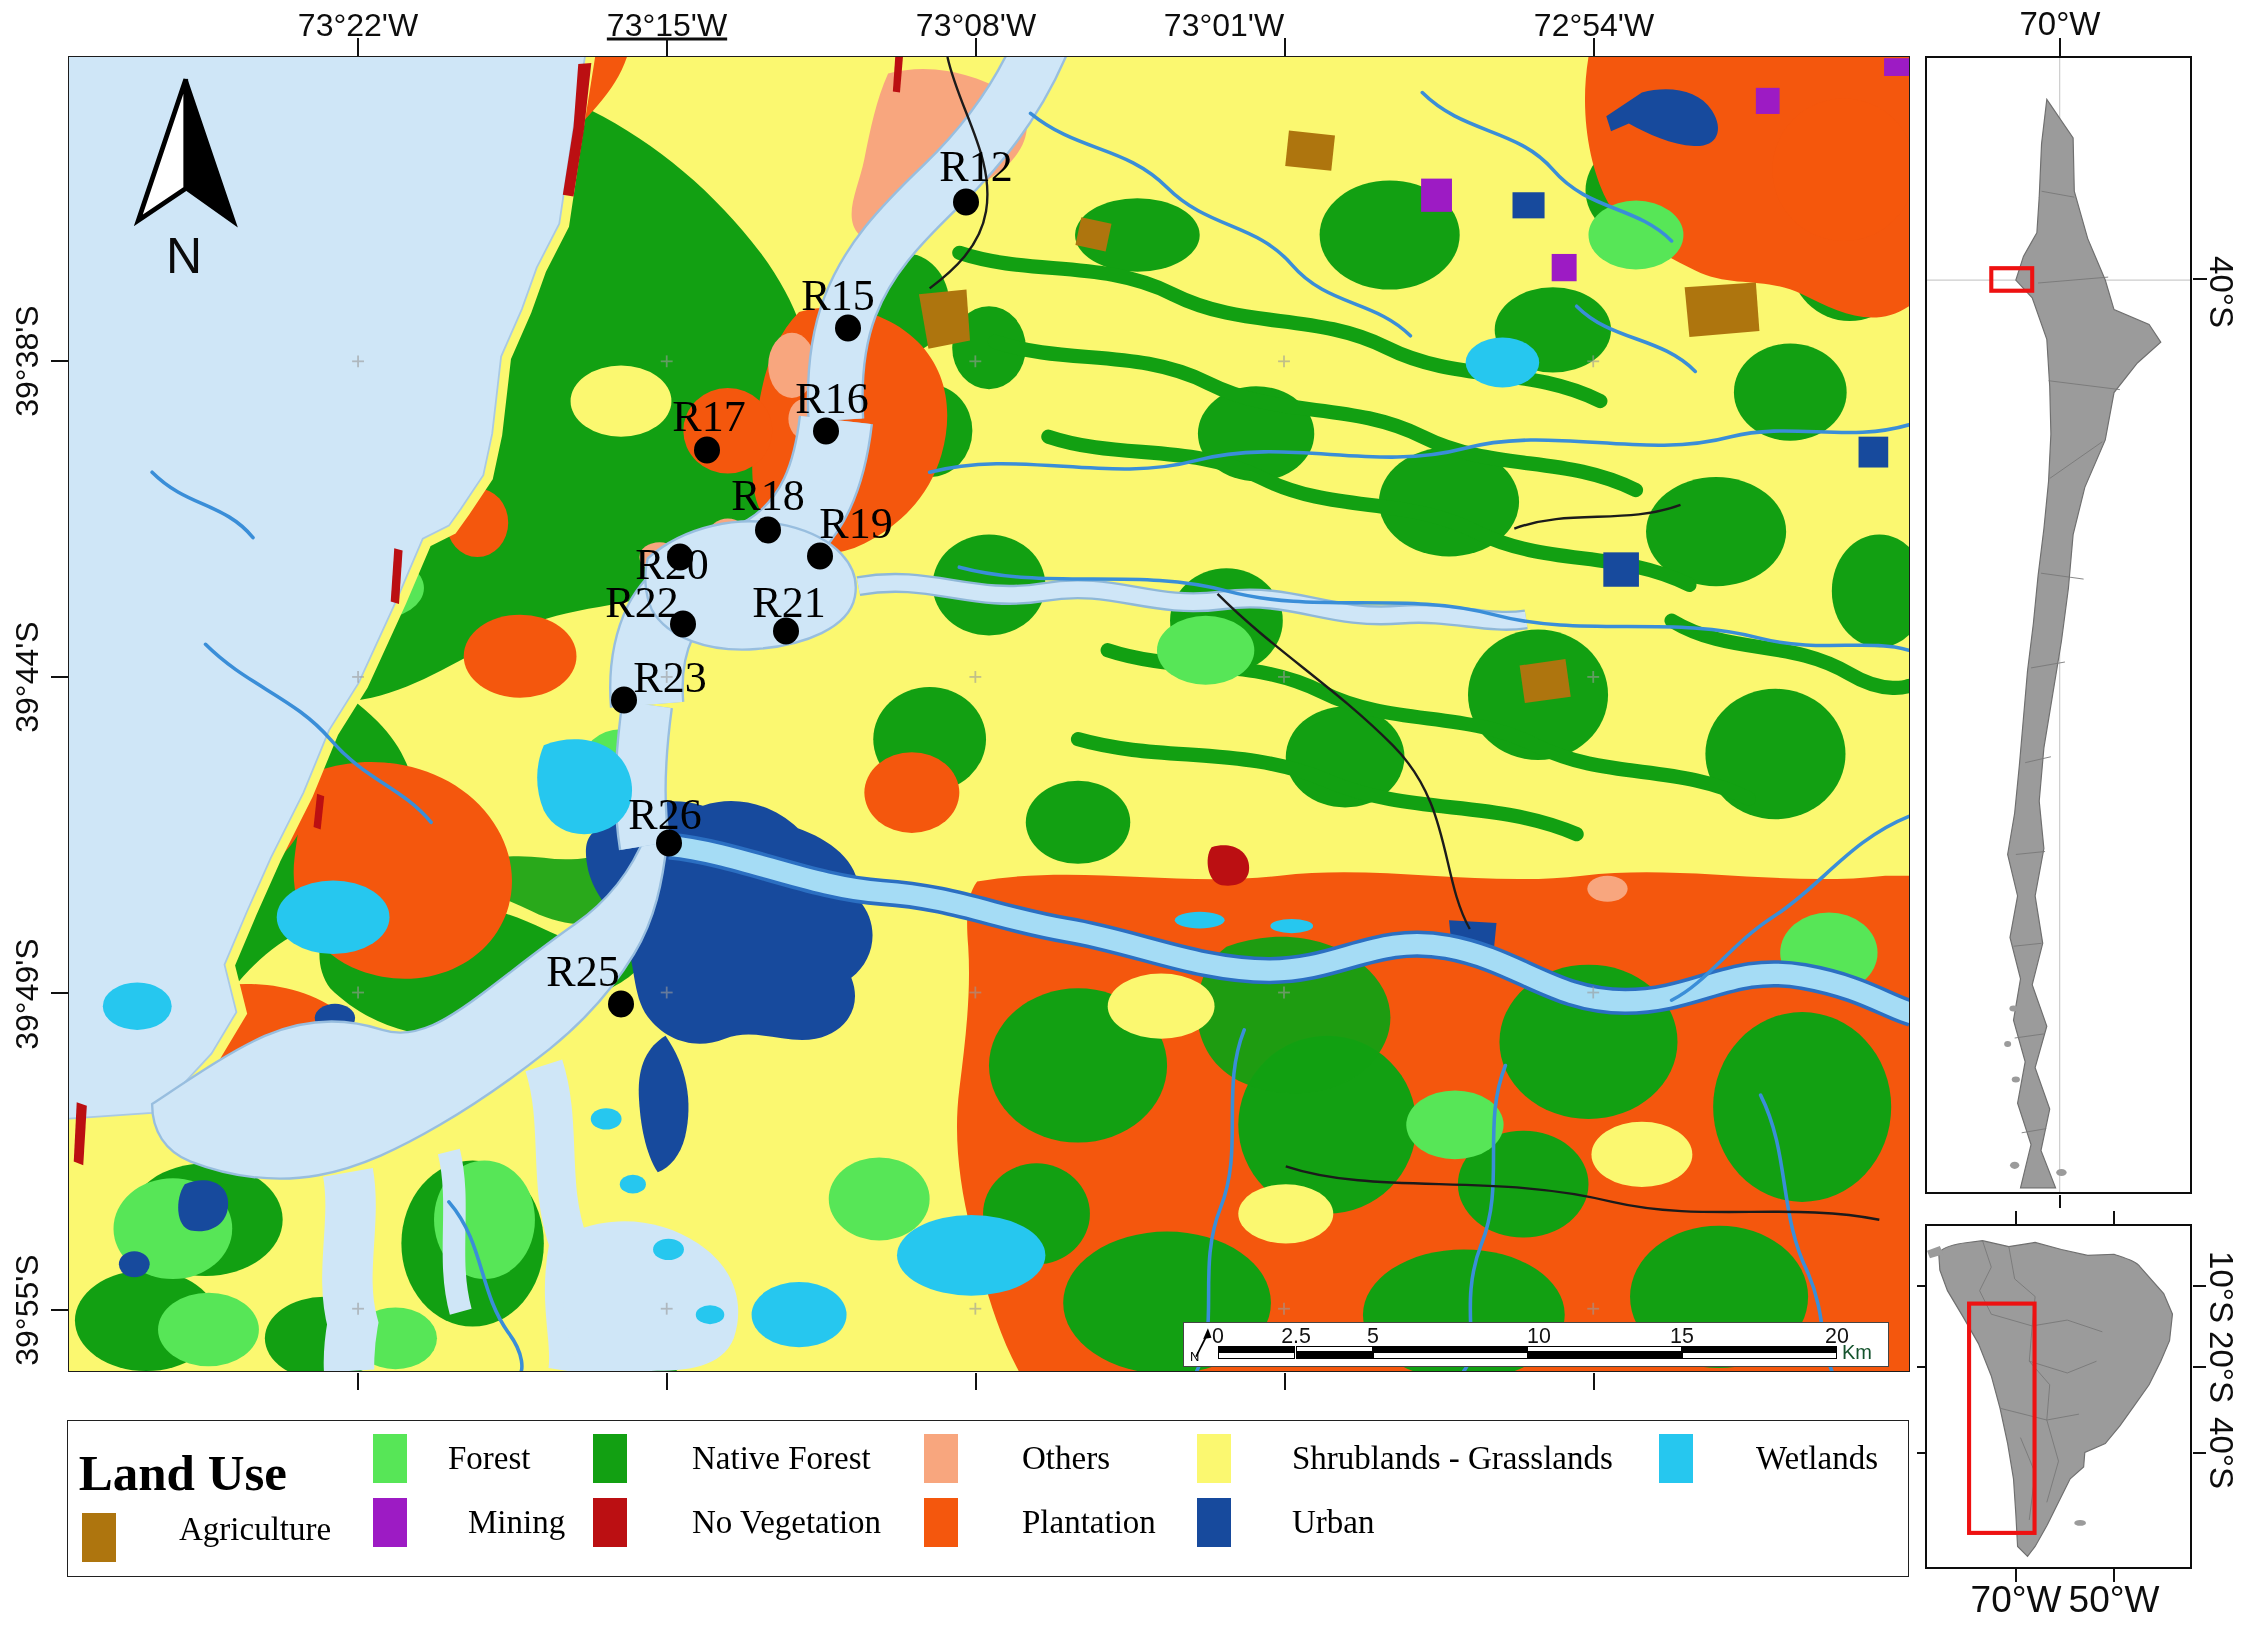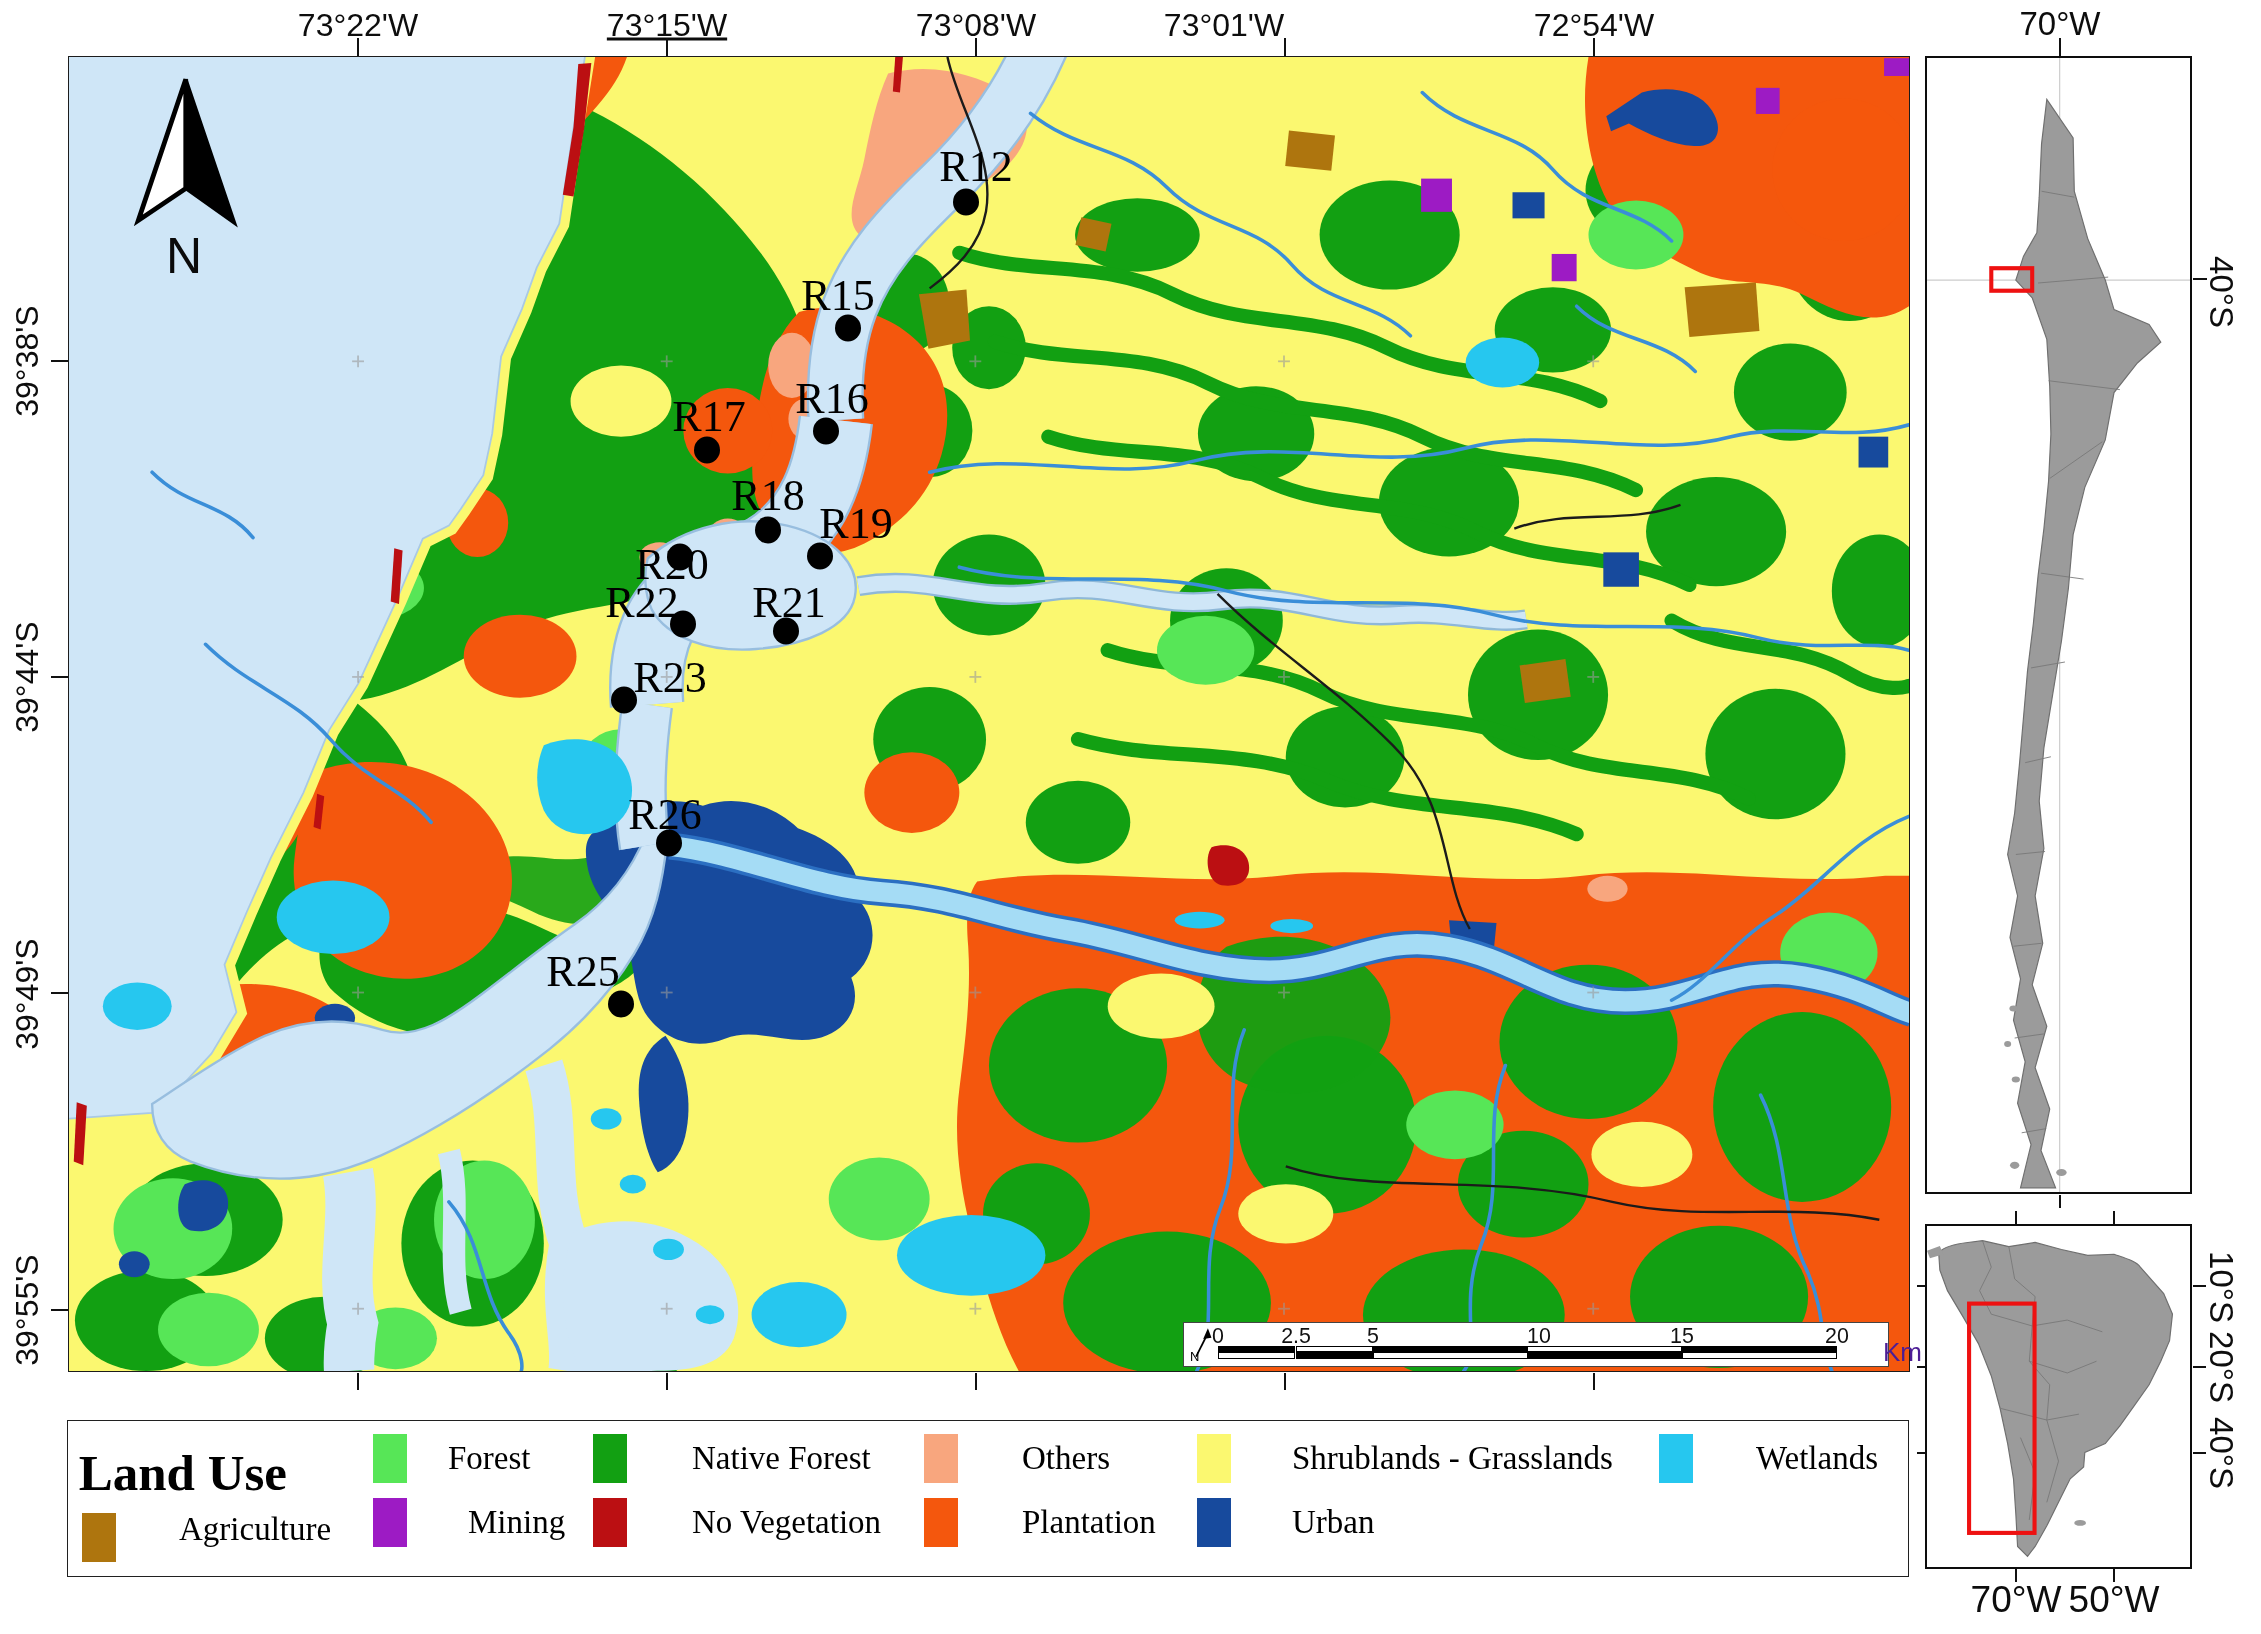--- a/index.html
+++ b/index.html
@@ -13,21 +13,21 @@
   .lat-label{transform:translate(-50%,-50%) rotate(-90deg);font-size:32px;color:#0d0d0d;white-space:nowrap;}
   .station{position:absolute;transform:translate(-50%,-50%);}
   .station-dot{width:26px;height:27px;background:#000;border-radius:50%;}
   .station-label{font-family:"Liberation Serif","DejaVu Serif",serif;font-size:44px;color:#000;transform:translate(-50%,-50%);white-space:nowrap;line-height:1;}
   
   #north-arrow-label{font-size:50px;color:#0a0a0a;transform:translate(-50%,-50%);}
   
   #scalebar-box{left:1183px;top:1322px;width:706px;height:45px;background:#fff;border:1.2px solid #444;box-sizing:border-box;}
   .sb-num{position:absolute;transform:translate(-50%,-50%);font-size:21.4px;color:#111;}
   .sb-seg{position:absolute;height:6.5px;border:0.6px solid #000;box-sizing:border-box;}
-  #sb-km{position:absolute;font-size:26px;color:#4c1d95;transform:translate(0,-50%);margin-left:41px;}
+  #sb-km{position:absolute;font-size:20px;color:#14532d;transform:translate(0,-50%);}
   
   #legend-box{left:67px;top:1420px;width:1842px;height:157px;border:1.8px solid #202020;box-sizing:border-box;background:#fff;}
   #legend-title{position:absolute;left:10.7px;top:22.6px;font-family:"Liberation Serif","DejaVu Serif",serif;font-weight:bold;font-size:51px;color:#000;}
   .lg-swatch{position:absolute;width:34px;height:49px;}
   .lg-label{position:absolute;transform:translate(0,-50%);font-family:"Liberation Serif","DejaVu Serif",serif;font-size:33px;color:#000;white-space:nowrap;}
   
   .inset{border:2.4px solid #0d0d0d;box-sizing:border-box;background:#fff;}
   #chile-inset{left:1925px;top:56px;width:267px;height:1138px;}
   #sa-inset{left:1925px;top:1224px;width:267px;height:345px;}
   .inset-label{transform:translate(-50%,-50%);font-size:33px;color:#0d0d0d;white-space:nowrap;}

